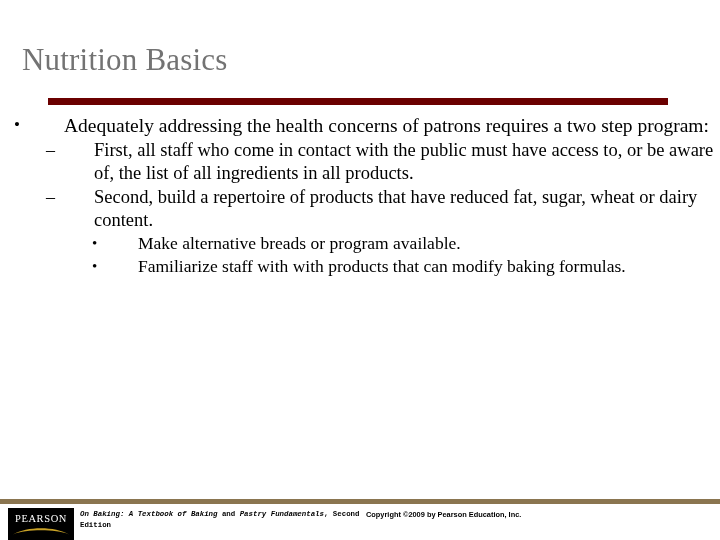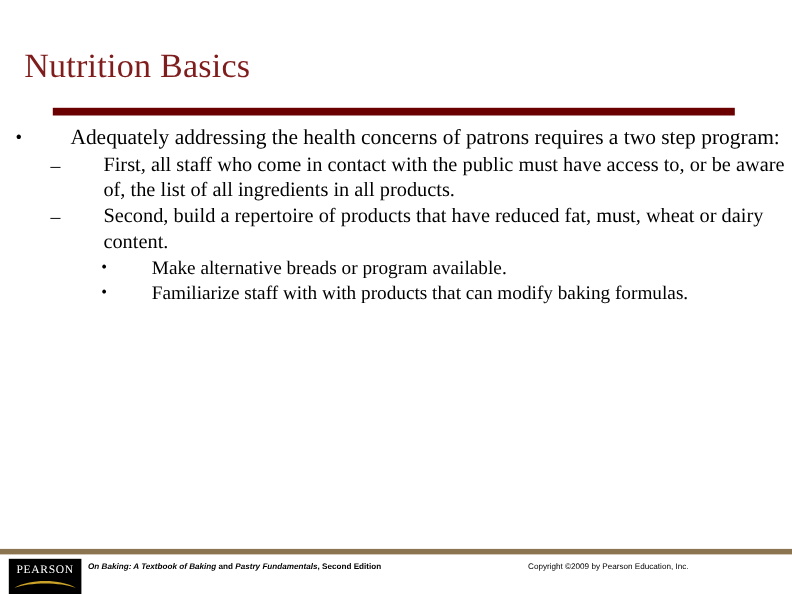--- a/index.html
+++ b/index.html
@@ -25,21 +25,21 @@
   
   .title {
     position: absolute;
     left: 22px;
     top: 22px;
     width: 676px;
     font-size: 31px;
     line-height: 1.08;
     font-weight: normal;
     letter-spacing: 0.2px;
-    color: #7f1d1d;
+    color: #737373;
     white-space: nowrap;
   }
 
   
   .title-rule {
     position: absolute;
     left: 48px;
     top: 98px;
     width: 620px;
     height: 7px;
@@ -135,32 +135,33 @@
   }
   .book-info {
     position: absolute;
     left: 80px;
     top: 5px;
     width: 310px;
     font-size: 7.4px;
     line-height: 1.55;
     color: #000000;
     font-weight: bold;
+    font-family: Liberation Mono, monospace;
   }
   .book-info .ital { font-style: italic; }
   .copyright {
     position: absolute;
-    right: 2px;
+    right: 24px;
     top: 5px;
     width: 330px;
-    text-align: center;
+    text-align: left;
     font-size: 7.4px;
     line-height: 1.55;
     color: #000000;
-    font-weight: normal;
+    font-weight: bold;
   }
 </style>
 </head>
 <body>
 
 <div class="slide">
 
   <h1 class="title">Nutrition Basics</h1>
 
   <div class="title-rule"></div>
@@ -172,21 +173,21 @@
       <span class="txt">Adequately addressing the health concerns of patrons requires a two step program:</span>
     </div>
 
     <div class="lvl2">
       <span class="marker">–</span>
       <span class="txt">First, all staff who come in contact with the public must have access to, or be aware of, the list of all ingredients in all products.</span>
     </div>
 
     <div class="lvl2">
       <span class="marker">–</span>
-      <span class="txt">Second, build a repertoire of products that have reduced fat, must, wheat or dairy content.</span>
+      <span class="txt">Second, build a repertoire of products that have reduced fat, sugar, wheat or dairy content.</span>
     </div>
 
     <div class="lvl3">
       <span class="marker">•</span>
       <span class="txt">Make alternative breads or program available.</span>
     </div>
 
     <div class="lvl3">
       <span class="marker">•</span>
       <span class="txt">Familiarize staff with with products that can modify baking formulas.</span>

